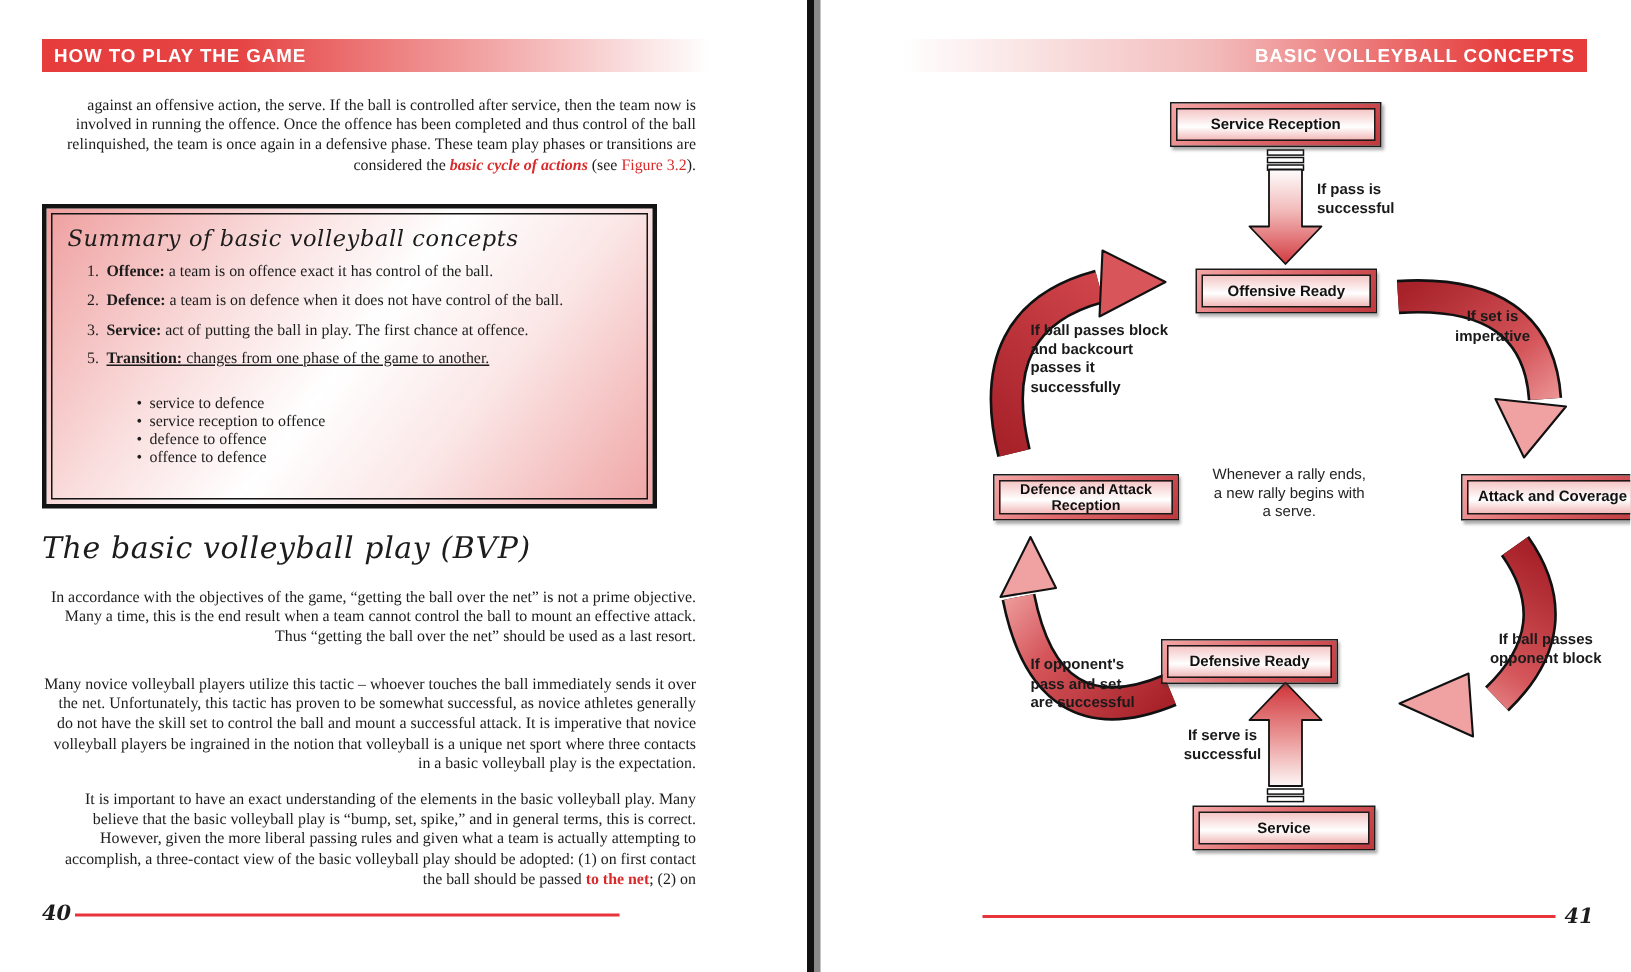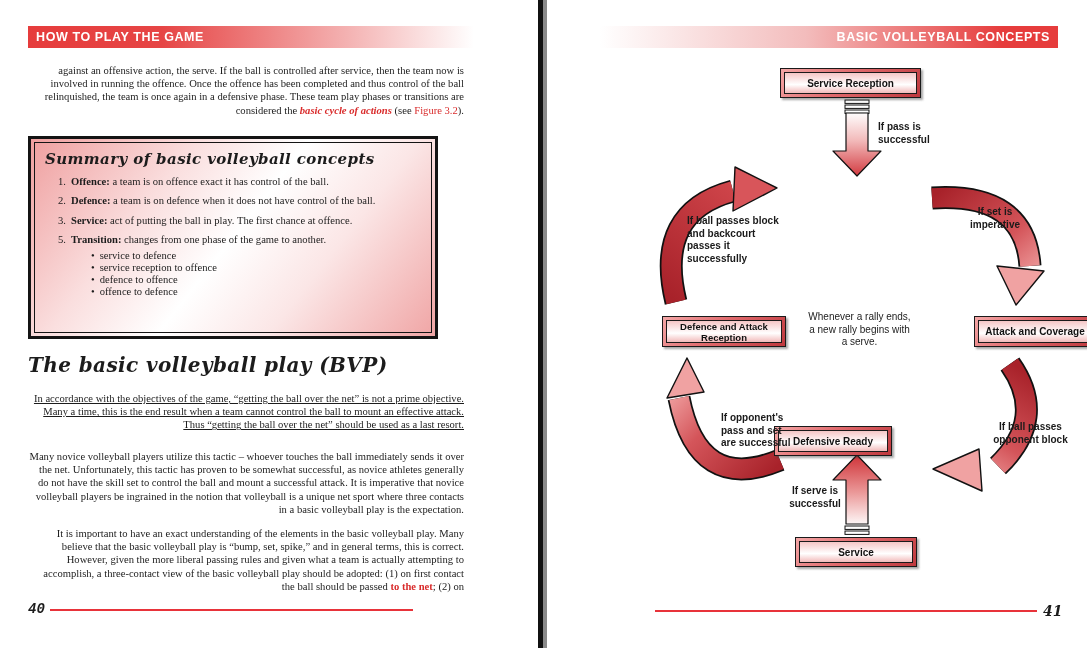--- a/index.html
+++ b/index.html
@@ -19,21 +19,21 @@
   .hdr-right{left:600px;top:26px;width:450px;text-align:right;padding-right:8px;
              background:linear-gradient(to right,#ffffff 0%,#f3bcbc 45%,#e63c3c 88%,#e63c3c 100%);}
 
   
   .body{font-size:10.6px;line-height:13.2px;text-align:right;}
   .red-bi{color:#d92b2b;font-weight:bold;font-style:italic;}
   .red-b{color:#d92b2b;font-weight:bold;}
   .red{color:#d92b2b;}
 
   
-  .script{font-family:"DejaVu Serif", serif;font-style:italic;font-weight:700;letter-spacing:.4px;}
+  .script{font-family:"DejaVu Serif", serif;font-style:italic;font-weight:400;letter-spacing:.4px;}
 
   
   .sumbox{left:28px;top:136px;width:410px;height:203px;border:3px solid #141414;
           outline:1px solid #141414;outline-offset:-7px;padding:9px 14px 0 14px;box-sizing:border-box;
           background:linear-gradient(128deg,#ef9f9f 0%,#fadede 30%,#ffffff 50%,#fbe6e6 70%,#f0a5a5 100%);}
   .sumtitle{font-size:15px;margin:2px 0 8px 0;}
   .sumitem{font-size:10.6px;line-height:12.8px;margin:0 0 6.5px 0;padding-left:30px;text-indent:-17px;}
   .sumnum{display:inline-block;width:13px;text-indent:0;}
   .sumbullets{margin:1px 0 0 0;padding-left:46px;}
   .sumbullet{font-size:10.6px;line-height:12.2px;}
@@ -84,40 +84,40 @@
 
     <div class="sumitem">
       <span class="sumnum">1.</span><b>Offence:</b><span> a team is on offence exact it has control of the ball.</span>
     </div>
     <div class="sumitem">
       <span class="sumnum">2.</span><b>Defence:</b><span> a team is on defence when it does not have control of the ball.</span>
     </div>
     <div class="sumitem">
       <span class="sumnum">3.</span><b>Service:</b><span> act of putting the ball in play. The first chance at offence.</span>
     </div>
-    <div class="sumitem" style="margin-bottom:3px;">
+    <div class="sumitem" style="margin-bottom:17px;text-decoration:underline;">
       <span class="sumnum">5.</span><b>Transition:</b><span> changes from one phase of the game to another.</span>
     </div>
     <div class="sumbullets">
       <div class="sumbullet"><span class="blt">•</span><span>service to defence</span></div>
       <div class="sumbullet"><span class="blt">•</span><span>service reception to offence</span></div>
       <div class="sumbullet"><span class="blt">•</span><span>defence to offence</span></div>
       <div class="sumbullet"><span class="blt">•</span><span>offence to defence</span></div>
     </div>
   </div>
 
   <div class="abs script bvp-head">The basic volleyball play (BVP)</div>
 
-  <p class="abs body para1" style="margin:0;text-decoration:underline;">In accordance with the objectives of the game, “getting the ball over the net” is not a prime objective. Many a time, this is the end result when a team cannot control the ball to mount an effective attack. Thus “getting the ball over the net” should be used as a last resort.</p>
+  <p class="abs body para1" style="margin:0;">In accordance with the objectives of the game, “getting the ball over the net” is not a prime objective. Many a time, this is the end result when a team cannot control the ball to mount an effective attack. Thus “getting the ball over the net” should be used as a last resort.</p>
   <p class="abs body para2" style="margin:0;">Many novice volleyball players utilize this tactic – whoever touches the ball immediately sends it over the net. Unfortunately, this tactic has proven to be somewhat successful, as novice athletes generally do not have the skill set to control the ball and mount a successful attack. It is imperative that novice volleyball players be ingrained in the notion that volleyball is a unique net sport where three contacts in a basic volleyball play is the expectation.</p>
   <p class="abs body para3" style="margin:0;">
     <span>It is important to have an exact understanding of the elements in the basic volleyball play. Many believe that the basic volleyball play is “bump, set, spike,” and in general terms, this is correct. However, given the more liberal passing rules and given what a team is actually attempting to accomplish, a three-contact view of the basic volleyball play should be adopted: (1) on first contact the ball should be passed </span><span class="red-b">to the net</span><span>; (2) on</span>
   </p>
 
-  <div class="abs pgnum" style="left:28px;top:601px;font-family:Liberation Mono, monospace;">40</div>
+  <div class="abs pgnum" style="left:28px;top:601px;">40</div>
   <div class="abs pg-line" style="left:50px;top:609px;width:363px;"></div>
 
   <div class="abs spine-black"></div>
   <div class="abs spine-gray"></div>
 
   <div class="abs hdr hdr-right">
     <span>BASIC VOLLEYBALL CONCEPTS</span>
   </div>
 
   <svg class="abs" style="left:0;top:0;" width="1087" height="648" viewBox="0 0 1087 648">
@@ -186,20 +186,23 @@
 
     <g>
       <path d="M 676 302 Q 654 212 733 191" fill="none" stroke="#111" stroke-width="23"></path>
       <path d="M 676 302 Q 654 212 733 191" fill="none" stroke="url(#gA4)" stroke-width="19.5"></path>
       <polygon points="777,188 735,167 733,211" fill="#d8555a" stroke="#111" stroke-width="1.4" stroke-linejoin="round"></polygon>
     </g>
   </svg>
 
   <div class="abs dbox" style="left:780px;top:68px;width:141px;height:30px;">
     <div class="dbox-inner">Service Reception</div>
+  </div>
+  <div class="abs dbox" style="left:797px;top:179px;width:121px;height:30px;">
+    <div class="dbox-inner">Offensive Ready</div>
   </div>
   <div class="abs dbox" style="left:662px;top:316px;width:124px;height:31px;">
     <div class="dbox-inner" style="font-size:9.5px;">Defence and Attack Reception</div>
   </div>
   <div class="abs dbox" style="left:938px;top:316px;width:122px;height:31px;margin-left:36px;">
     <div class="dbox-inner">Attack and Coverage</div>
   </div>
   <div class="abs dbox" style="left:774px;top:426px;width:118px;height:30px;">
     <div class="dbox-inner">Defensive Ready</div>
   </div>
@@ -215,20 +218,20 @@
 and backcourt
 passes it
 successfully</div>
   <div class="abs dnote" style="left:797px;top:311px;width:125px;">Whenever a rally ends,
 a new rally begins with
 a serve.</div>
   <div class="abs dlabel" style="left:973px;top:421px;width:115px;text-align:center;">If ball passes
 opponent block</div>
   <div class="abs dlabel" style="left:786px;top:485px;width:58px;text-align:center;">If serve is
 successful</div>
-  <div class="abs dlabel" style="left:687px;top:412px;margin-left:34px;">If opponent's
+  <div class="abs dlabel" style="left:687px;top:438px;">If opponent's
 pass and set
 are successful</div>
 
   <div class="abs pg-line" style="left:655px;top:610px;width:382px;"></div>
   <div class="abs pgnum" style="left:1043px;top:603px;">41</div>
 
 </div>
 
 </body></html>

